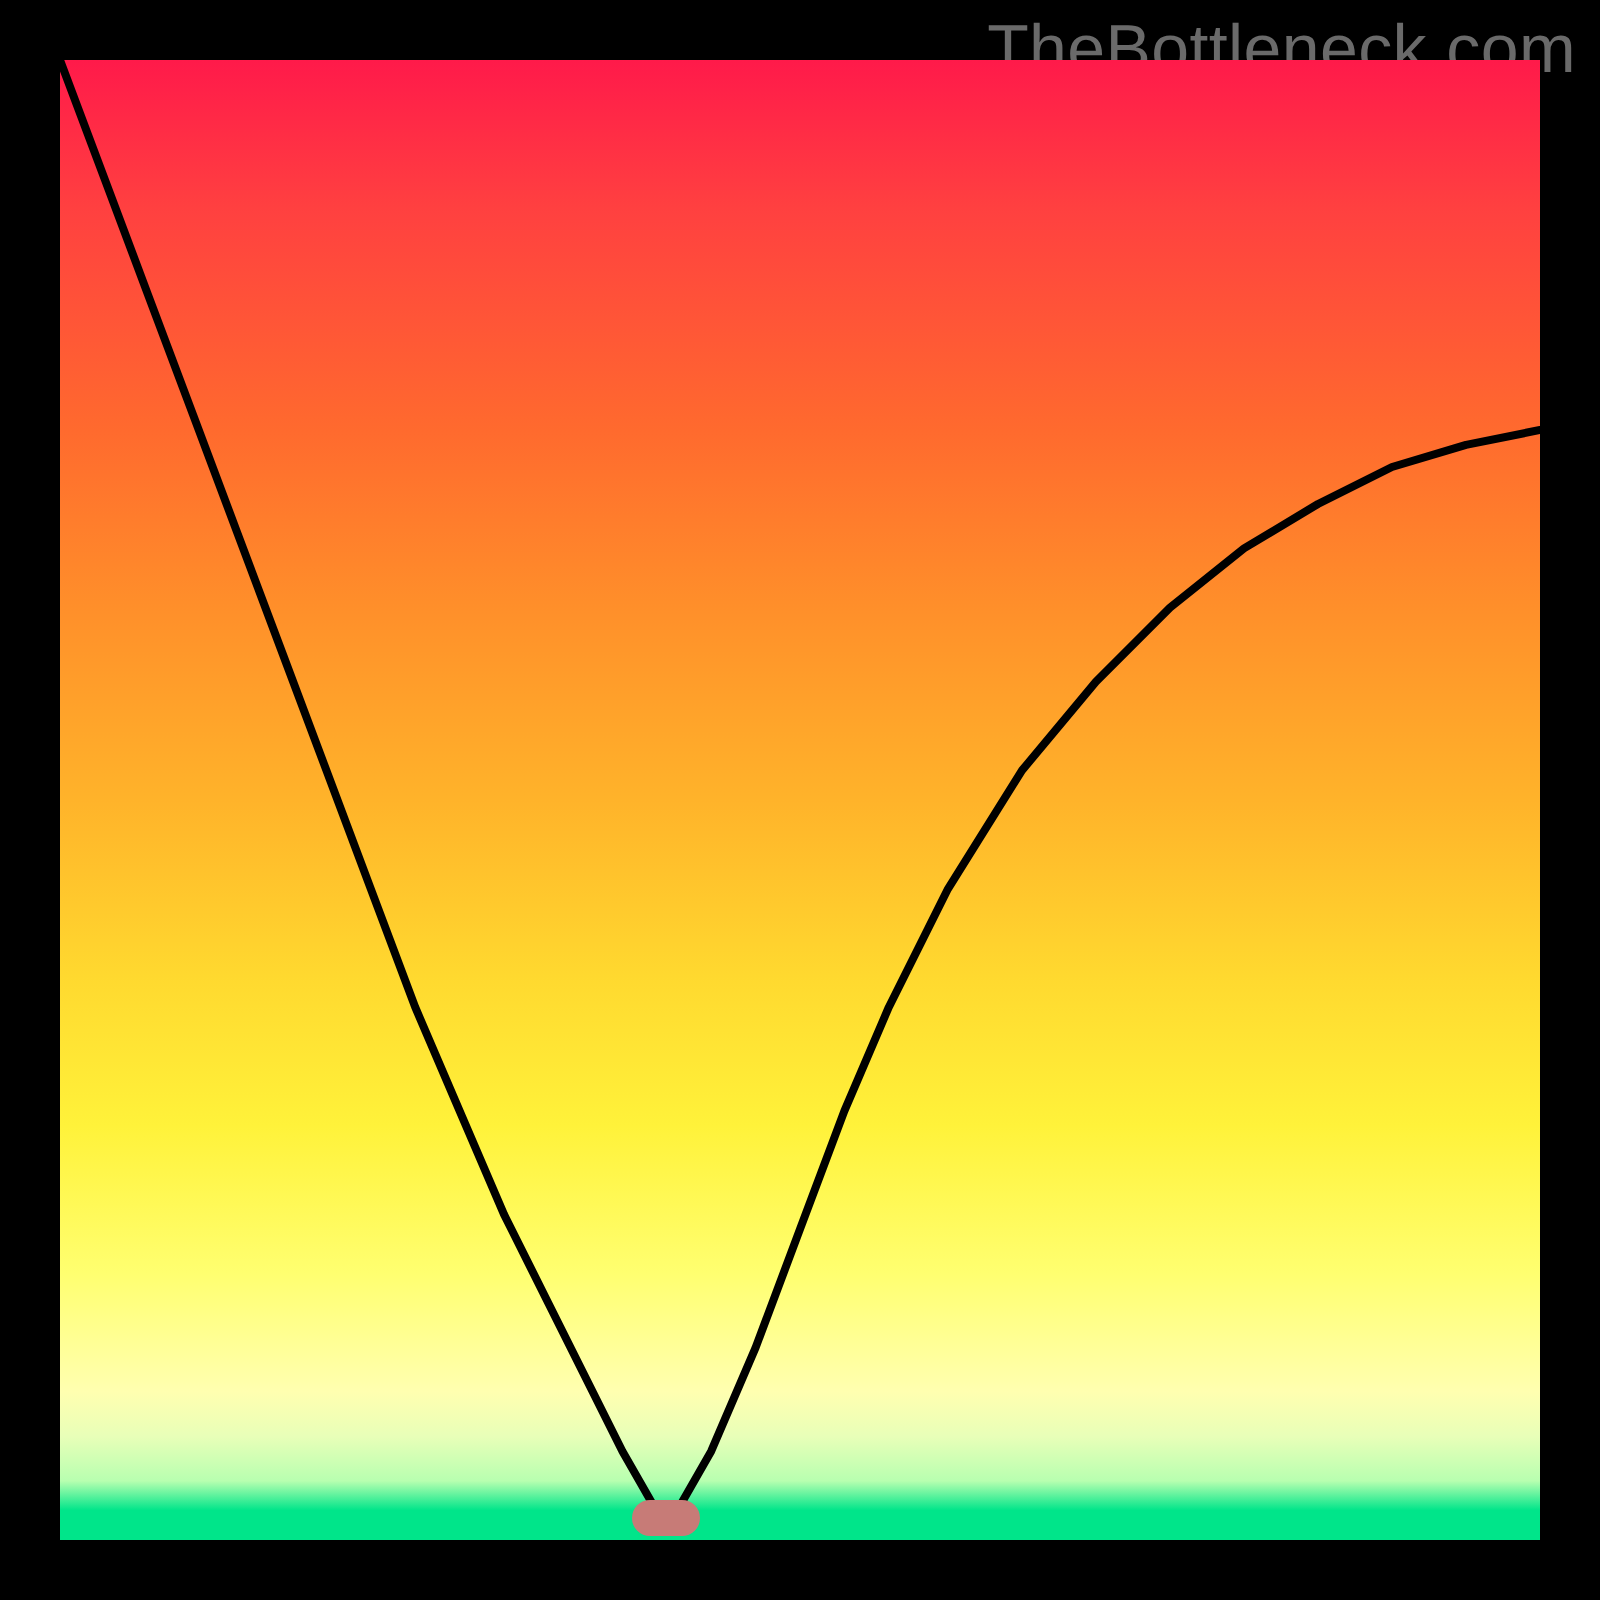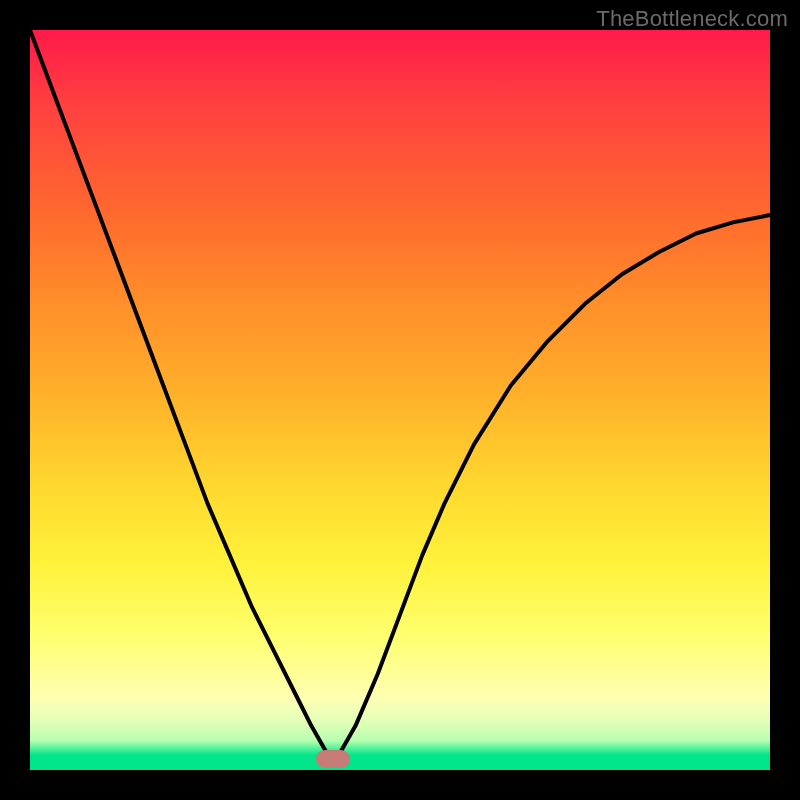--- a/index.html
+++ b/index.html
@@ -17,21 +17,21 @@
     top: 0;
     width: 800px;
     height: 800px;
     background: #000;
   }
   .watermark {
     position: absolute;
     top: 6px;
     right: 12px;
     color: #6a6a6a;
-    font-size: 22px;
+    font-size: 34px;
     font-weight: 400;
     letter-spacing: 0.2px;
     pointer-events: none;
   }
   .plot {
     position: absolute;
     left: 30px;
     top: 30px;
     width: 740px;
     height: 740px;

